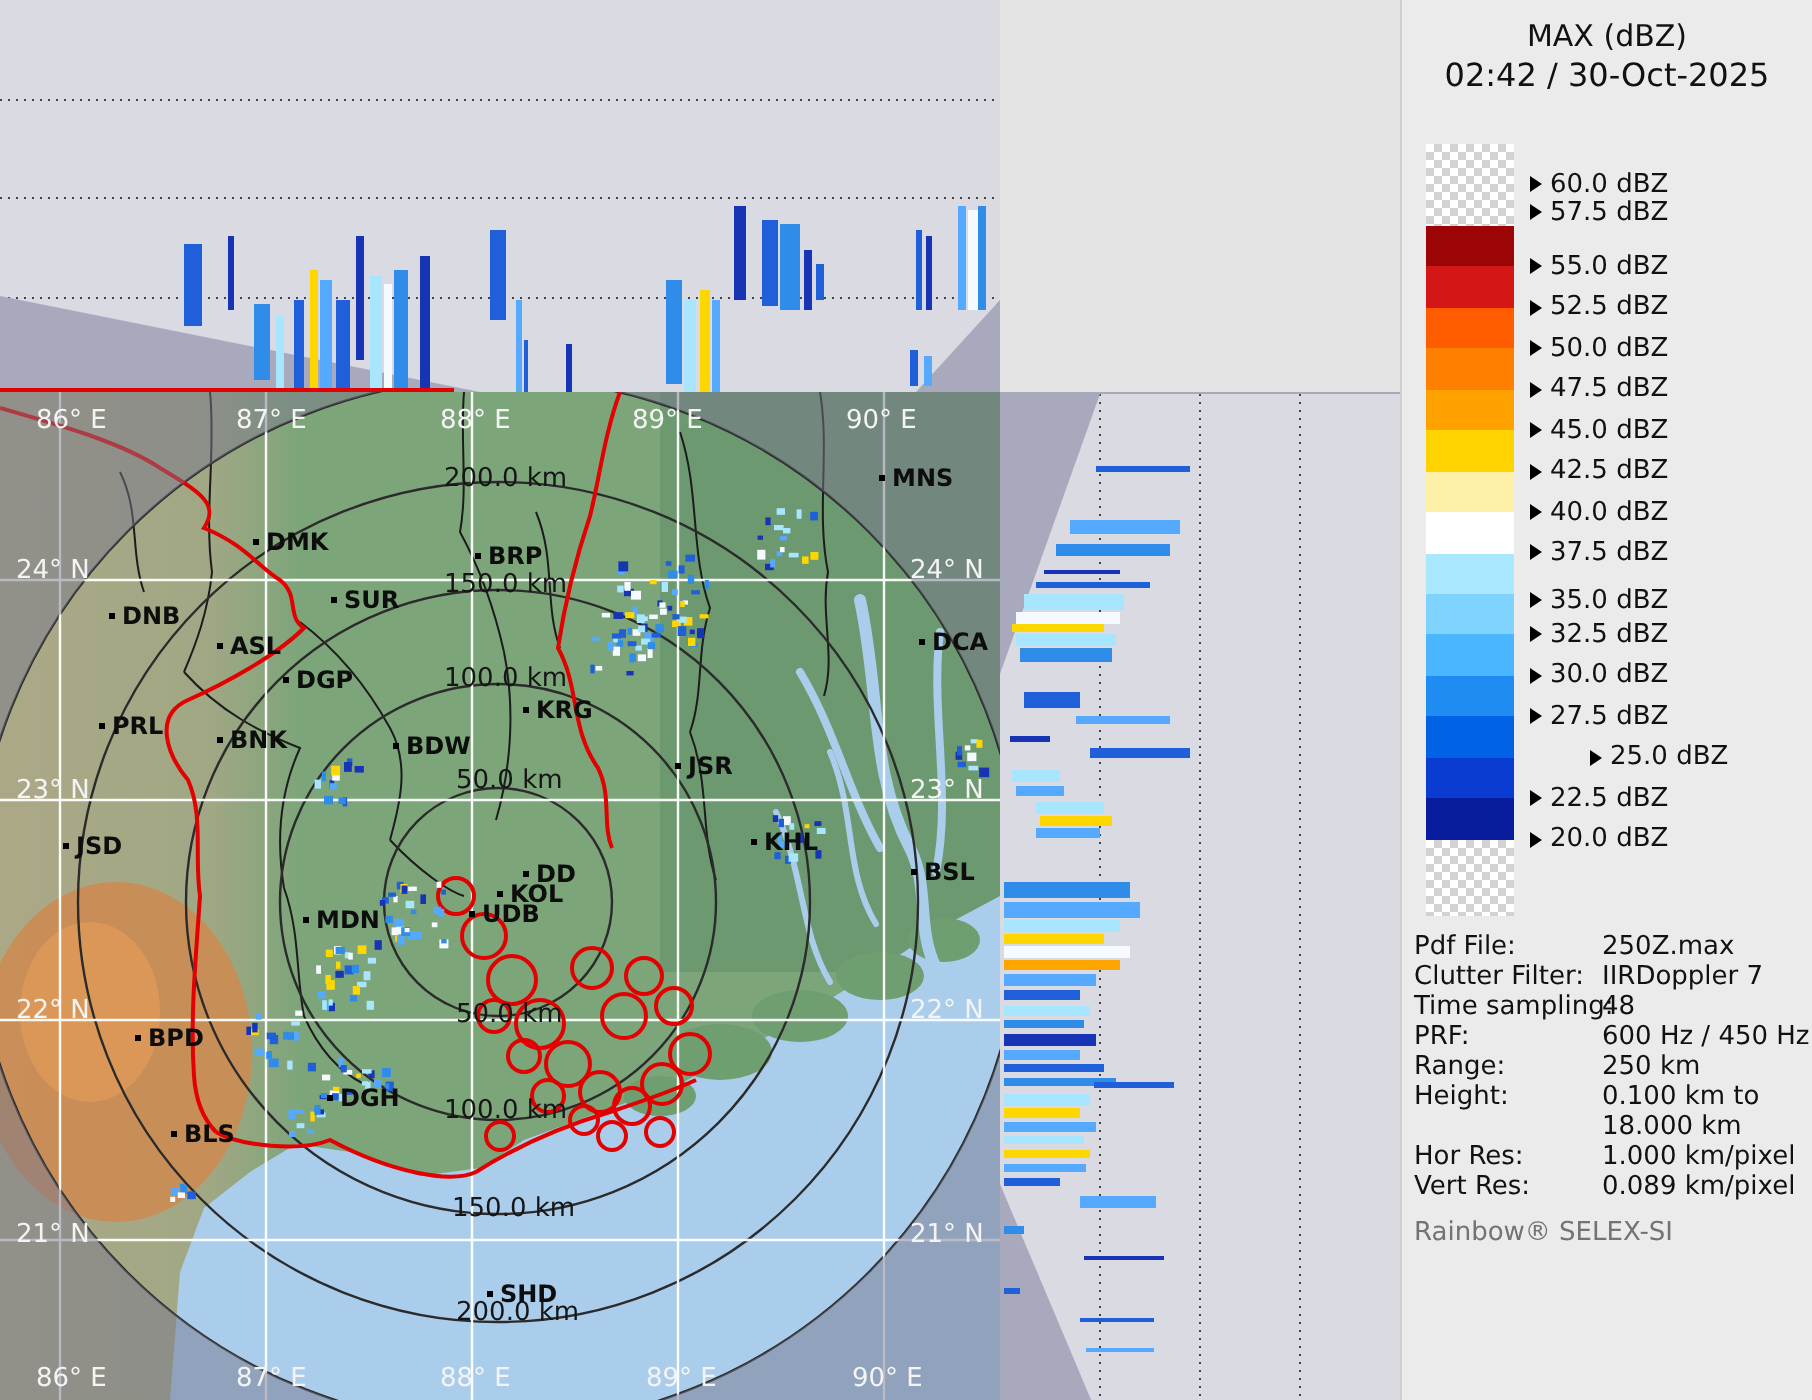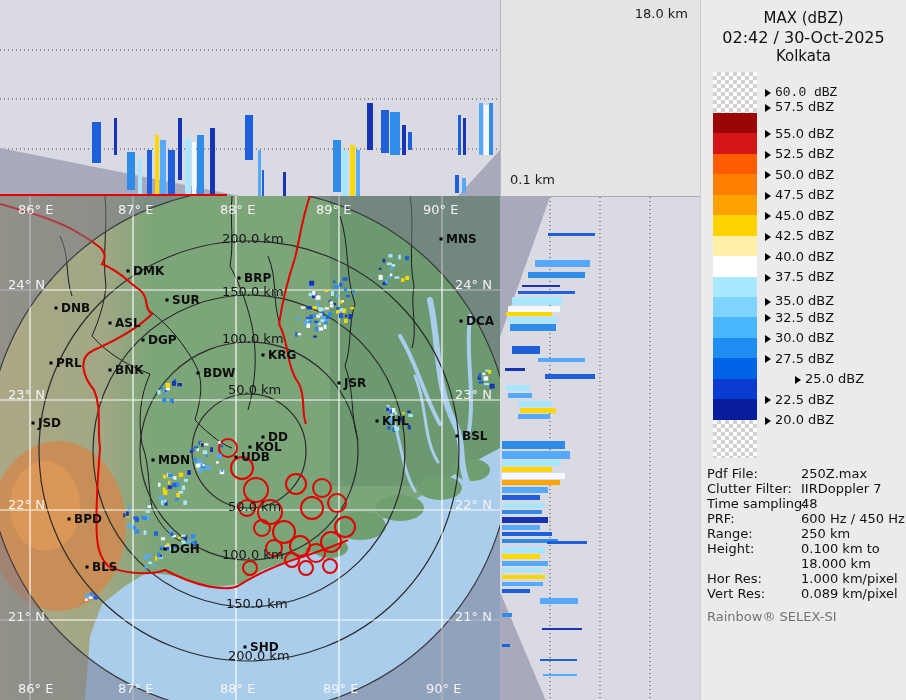--- a/index.html
+++ b/index.html
@@ -88,24 +88,20 @@
           <rect x="458" y="115" width="3" height="40" fill="#1f5fd9"></rect>
           <rect x="463" y="118" width="3" height="37" fill="#1634b4"></rect>
           <rect x="479" y="103" width="4" height="52" fill="#55aaff"></rect>
           <rect x="484" y="105" width="5" height="50" fill="#f4faff"></rect>
           <rect x="489" y="103" width="4" height="52" fill="#2f8ce8"></rect>
         </g>
       <rect x="0" y="194" width="227" height="2" fill="#e20000"></rect>
     </svg>
   </div>
 
-  <div class="panel-topright">
-    <div class="h-label lbl-18">18.0 km</div>
-    <div class="h-label lbl-01">0.1 km</div>
-  </div>
 
   <div class="panel-map">
     <svg id="svg-map" width="500" height="504" viewBox="0 0 500 504">
       <defs>
         <linearGradient id="gradWest" x1="0" y1="0" x2="1" y2="0">
           <stop offset="0" stop-color="#aca887"></stop>
             <stop offset="0.7" stop-color="#aca887" stop-opacity="0.75"></stop>
           <stop offset="1" stop-color="#aca887" stop-opacity="0"></stop>
         </linearGradient>
       </defs>
@@ -566,21 +562,20 @@
           <rect x="40" y="462" width="37" height="2" fill="#1f5fd9"></rect>
           <rect x="43" y="477" width="34" height="2" fill="#55aaff"></rect>
         </g>
     </svg>
   </div>
 
   <div class="panel-legend">
     <div class="legend-head">
       <div class="legend-title">MAX (dBZ)</div>
       <div class="legend-time">02:42 / 30-Oct-2025</div>
-      <div class="legend-station">Kolkata</div>
     </div>
     <div class="colorbar" id="colorbar">
         <div class="cband checker" style="height: 41px;"></div>
         <div class="cband" style="height: 20.45px; background: rgb(156, 5, 5);"></div>
         <div class="cband" style="height: 20.45px; background: rgb(213, 22, 22);"></div>
         <div class="cband" style="height: 20.45px; background: rgb(255, 92, 0);"></div>
         <div class="cband" style="height: 20.45px; background: rgb(255, 127, 0);"></div>
         <div class="cband" style="height: 20.45px; background: rgb(255, 162, 0);"></div>
         <div class="cband" style="height: 20.45px; background: rgb(255, 211, 0);"></div>
         <div class="cband" style="height: 20.45px; background: rgb(255, 240, 168);"></div>
@@ -588,21 +583,21 @@
         <div class="cband" style="height: 20.45px; background: rgb(170, 232, 255);"></div>
         <div class="cband" style="height: 20.45px; background: rgb(126, 212, 255);"></div>
         <div class="cband" style="height: 20.45px; background: rgb(73, 182, 255);"></div>
         <div class="cband" style="height: 20.45px; background: rgb(30, 140, 240);"></div>
         <div class="cband" style="height: 20.45px; background: rgb(0, 99, 230);"></div>
         <div class="cband" style="height: 20.45px; background: rgb(10, 60, 210);"></div>
         <div class="cband" style="height: 20.45px; background: rgb(10, 28, 158);"></div>
         <div class="cband checker" style="height: 38px;"></div>
       </div>
     <div id="scale-labels">
-        <div class="clabel" style="top: 86px; font-family: Liberation Mono, monospace;"><span class="carrow"></span>60.0 dBZ</div>
+        <div class="clabel" style="top: 86px;"><span class="carrow"></span>60.0 dBZ</div>
         <div class="clabel" style="top: 100px;"><span class="carrow"></span>57.5 dBZ</div>
         <div class="clabel" style="top: 126.9px;"><span class="carrow"></span>55.0 dBZ</div>
         <div class="clabel" style="top: 147.35px;"><span class="carrow"></span>52.5 dBZ</div>
         <div class="clabel" style="top: 167.8px;"><span class="carrow"></span>50.0 dBZ</div>
         <div class="clabel" style="top: 188.25px;"><span class="carrow"></span>47.5 dBZ</div>
         <div class="clabel" style="top: 208.7px;"><span class="carrow"></span>45.0 dBZ</div>
         <div class="clabel" style="top: 229.15px;"><span class="carrow"></span>42.5 dBZ</div>
         <div class="clabel" style="top: 249.6px;"><span class="carrow"></span>40.0 dBZ</div>
         <div class="clabel" style="top: 270.05px;"><span class="carrow"></span>37.5 dBZ</div>
         <div class="clabel" style="top: 294px;"><span class="carrow"></span>35.0 dBZ</div>

